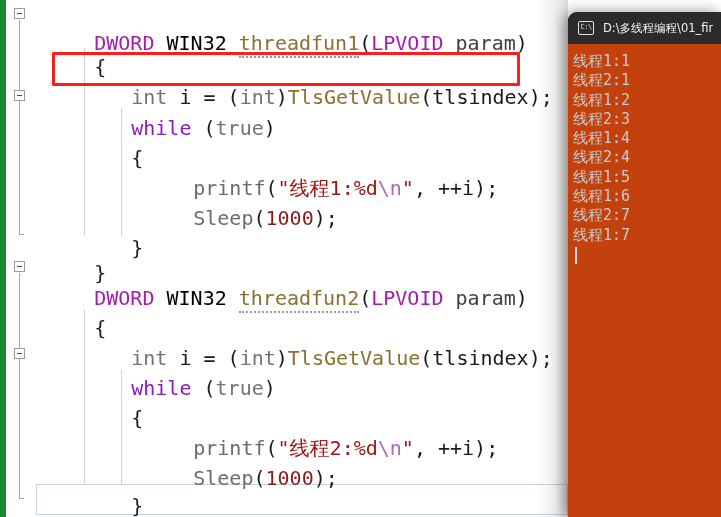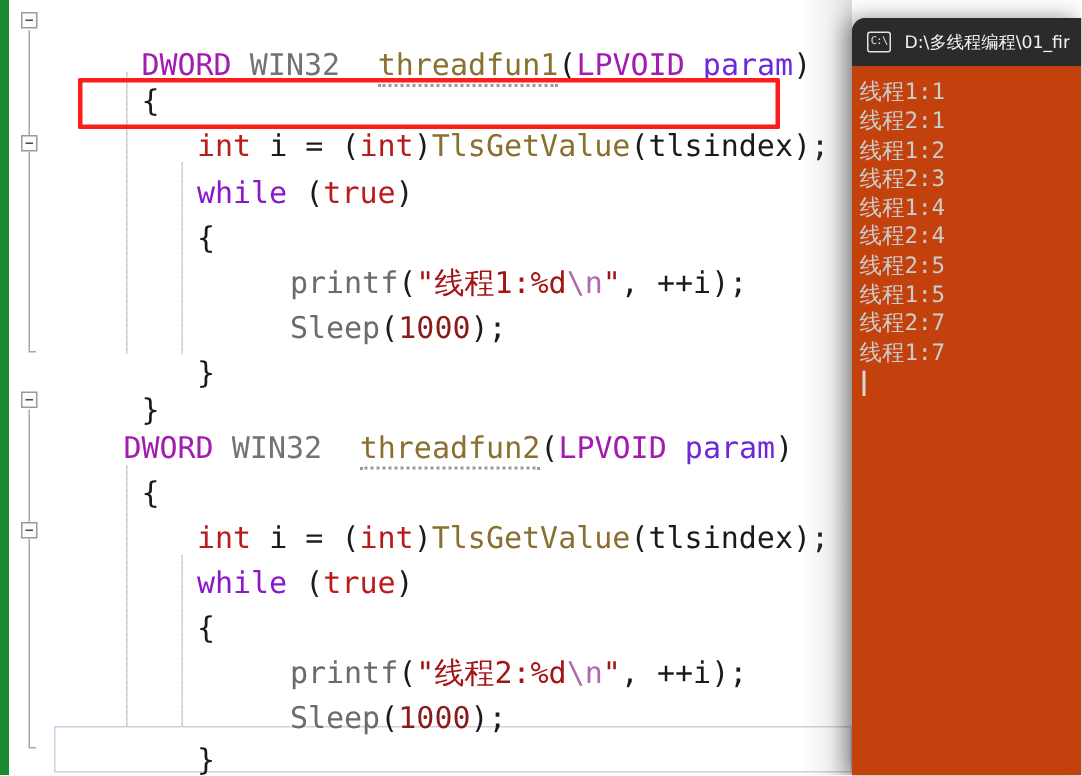--- a/index.html
+++ b/index.html
@@ -89,35 +89,34 @@
     position: absolute;
     left: 0;
     height: 30px;
     line-height: 30px;
     white-space: pre;
     font-size: 20px;
     font-family: "DejaVu Sans Mono", monospace;
     color: #1a1a1a;
   }
   .tok-type      { color: #a21caf; }      
-  .tok-macro     { color: #737373; }      
+  .tok-macro     { color: #000000; }      
   .tok-fn        { color: #8a7030; }      
-  .tok-param     { color: #6d28d9; }      
-  .tok-kw        { color: #b91c1c; }      
+  .tok-param     { color: #404040; }      
+  .tok-kw        { color: #737373; }      
   .tok-ctrl      { color: #8b18c8; }      
   .tok-plain     { color: #1a1a1a; }
   .tok-call      { color: #6b6b6b; margin-top: 40px; }      
   .tok-str       { color: #a31515; }
   .tok-esc       { color: #b06ab0; }
   .tok-num       { color: #8b1a1a; }
   .tok-brace     { color: #1a1a1a; }
   .hint-underline {
     border-bottom: 2px dotted #9a9a9a;
     padding-bottom: 1px;
-    margin-left: 13px;
   }
 
   
   #red-box {
     position: absolute;
     left: 52px; top: 52px;
     width: 468px; height: 34px;
     border: 3px solid #fc1d1d;
     box-sizing: border-box;
     border-radius: 1px;
@@ -273,21 +272,21 @@
     </div>
 
     <div class="code-line" style="top:203px; left:59px;">
       <span class="tok-brace">}</span>
     </div>
 
     <div class="code-line" style="top:228px; left:22px;">
       <span class="tok-brace">}</span>
     </div>
 
-    <div class="code-line" style="top:253px; left:10px;">
+    <div class="code-line" style="top:253px; left:22px;">
       <span class="tok-type">DWORD</span><span class="tok-plain"> </span><span class="tok-macro">WIN32</span><span class="tok-plain"> </span><span class="tok-fn hint-underline">threadfun2</span><span class="tok-plain">(</span><span class="tok-type">LPVOID</span><span class="tok-plain"> </span><span class="tok-param">param</span><span class="tok-plain">)</span>
     </div>
 
     <div class="code-line" style="top:283px; left:22px;">
       <span class="tok-brace">{</span>
     </div>
 
     <div class="code-line" style="top:313px; left:59px;">
       <span class="tok-kw">int</span><span class="tok-plain"> </span><span class="tok-plain">i</span><span class="tok-plain"> = </span><span class="tok-plain">(</span><span class="tok-kw">int</span><span class="tok-plain">)</span><span class="tok-fn">TlsGetValue</span><span class="tok-plain">(</span><span class="tok-plain">tlsindex</span><span class="tok-plain">)</span><span class="tok-plain">;</span>
     </div>
@@ -330,22 +329,22 @@
       <div id="console-title">D:\多线程编程\01_fir</div>
     </div>
 
     <div id="console-body">
       <div class="console-line">线程1:1</div>
       <div class="console-line">线程2:1</div>
       <div class="console-line">线程1:2</div>
       <div class="console-line">线程2:3</div>
       <div class="console-line">线程1:4</div>
       <div class="console-line">线程2:4</div>
-      <div class="console-line">线程2:5</div>
       <div class="console-line">线程1:5</div>
+      <div class="console-line">线程1:6</div>
       <div class="console-line">线程2:7</div>
       <div class="console-line">线程1:7</div>
       <div id="console-caret"></div>
     </div>
 
   </div>
 
 </div>
 
 </body></html>

